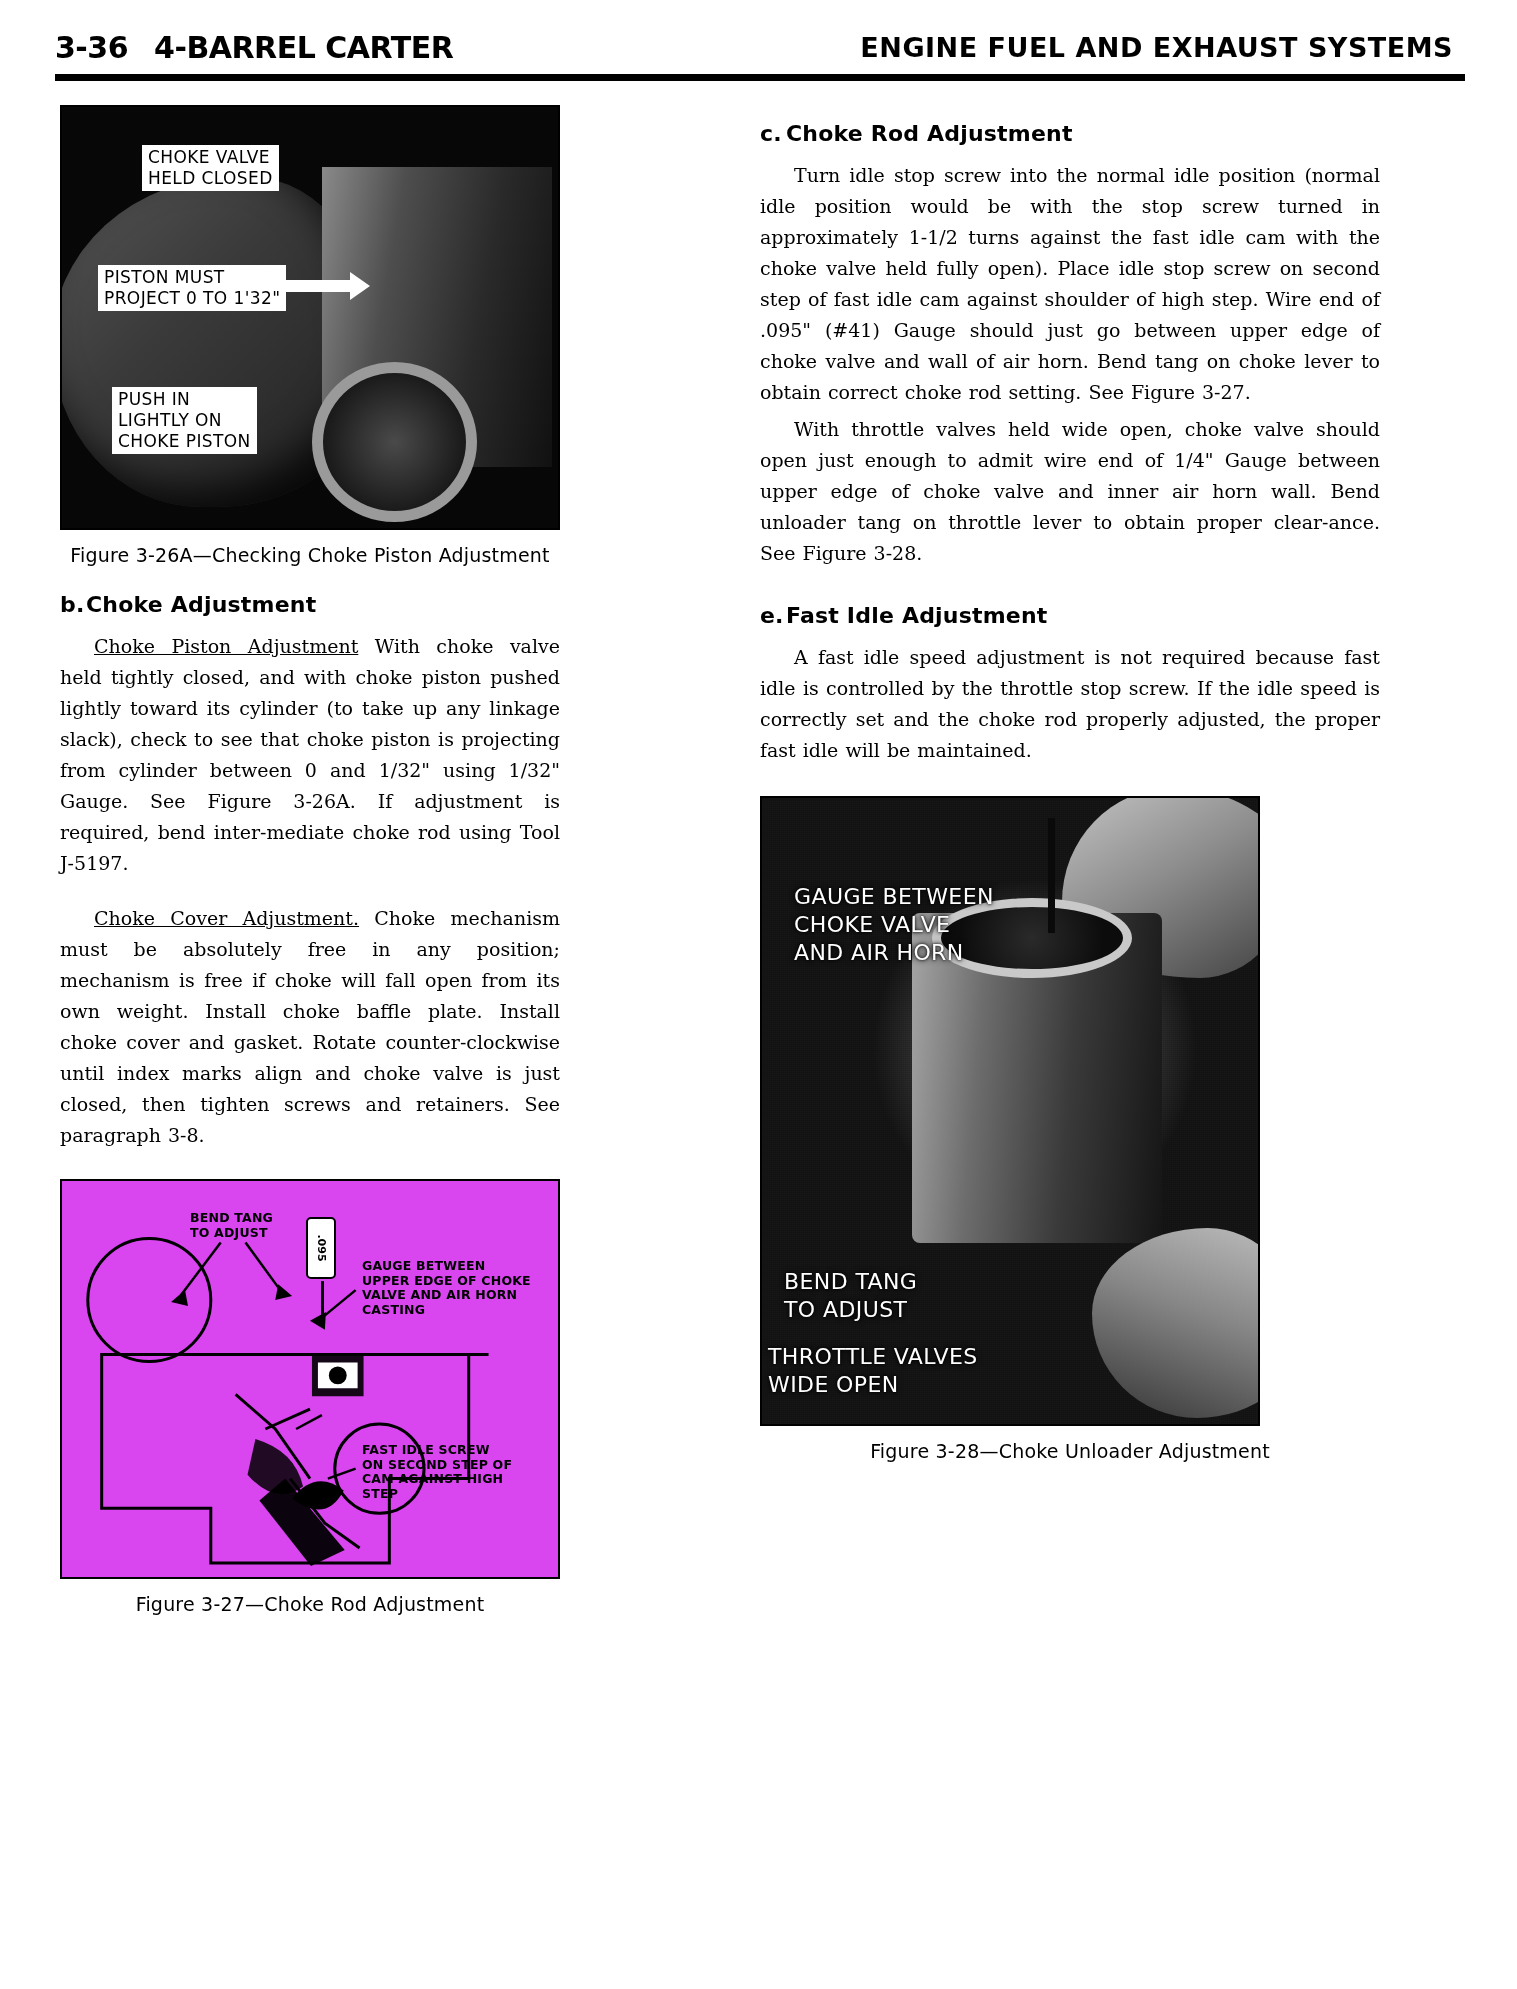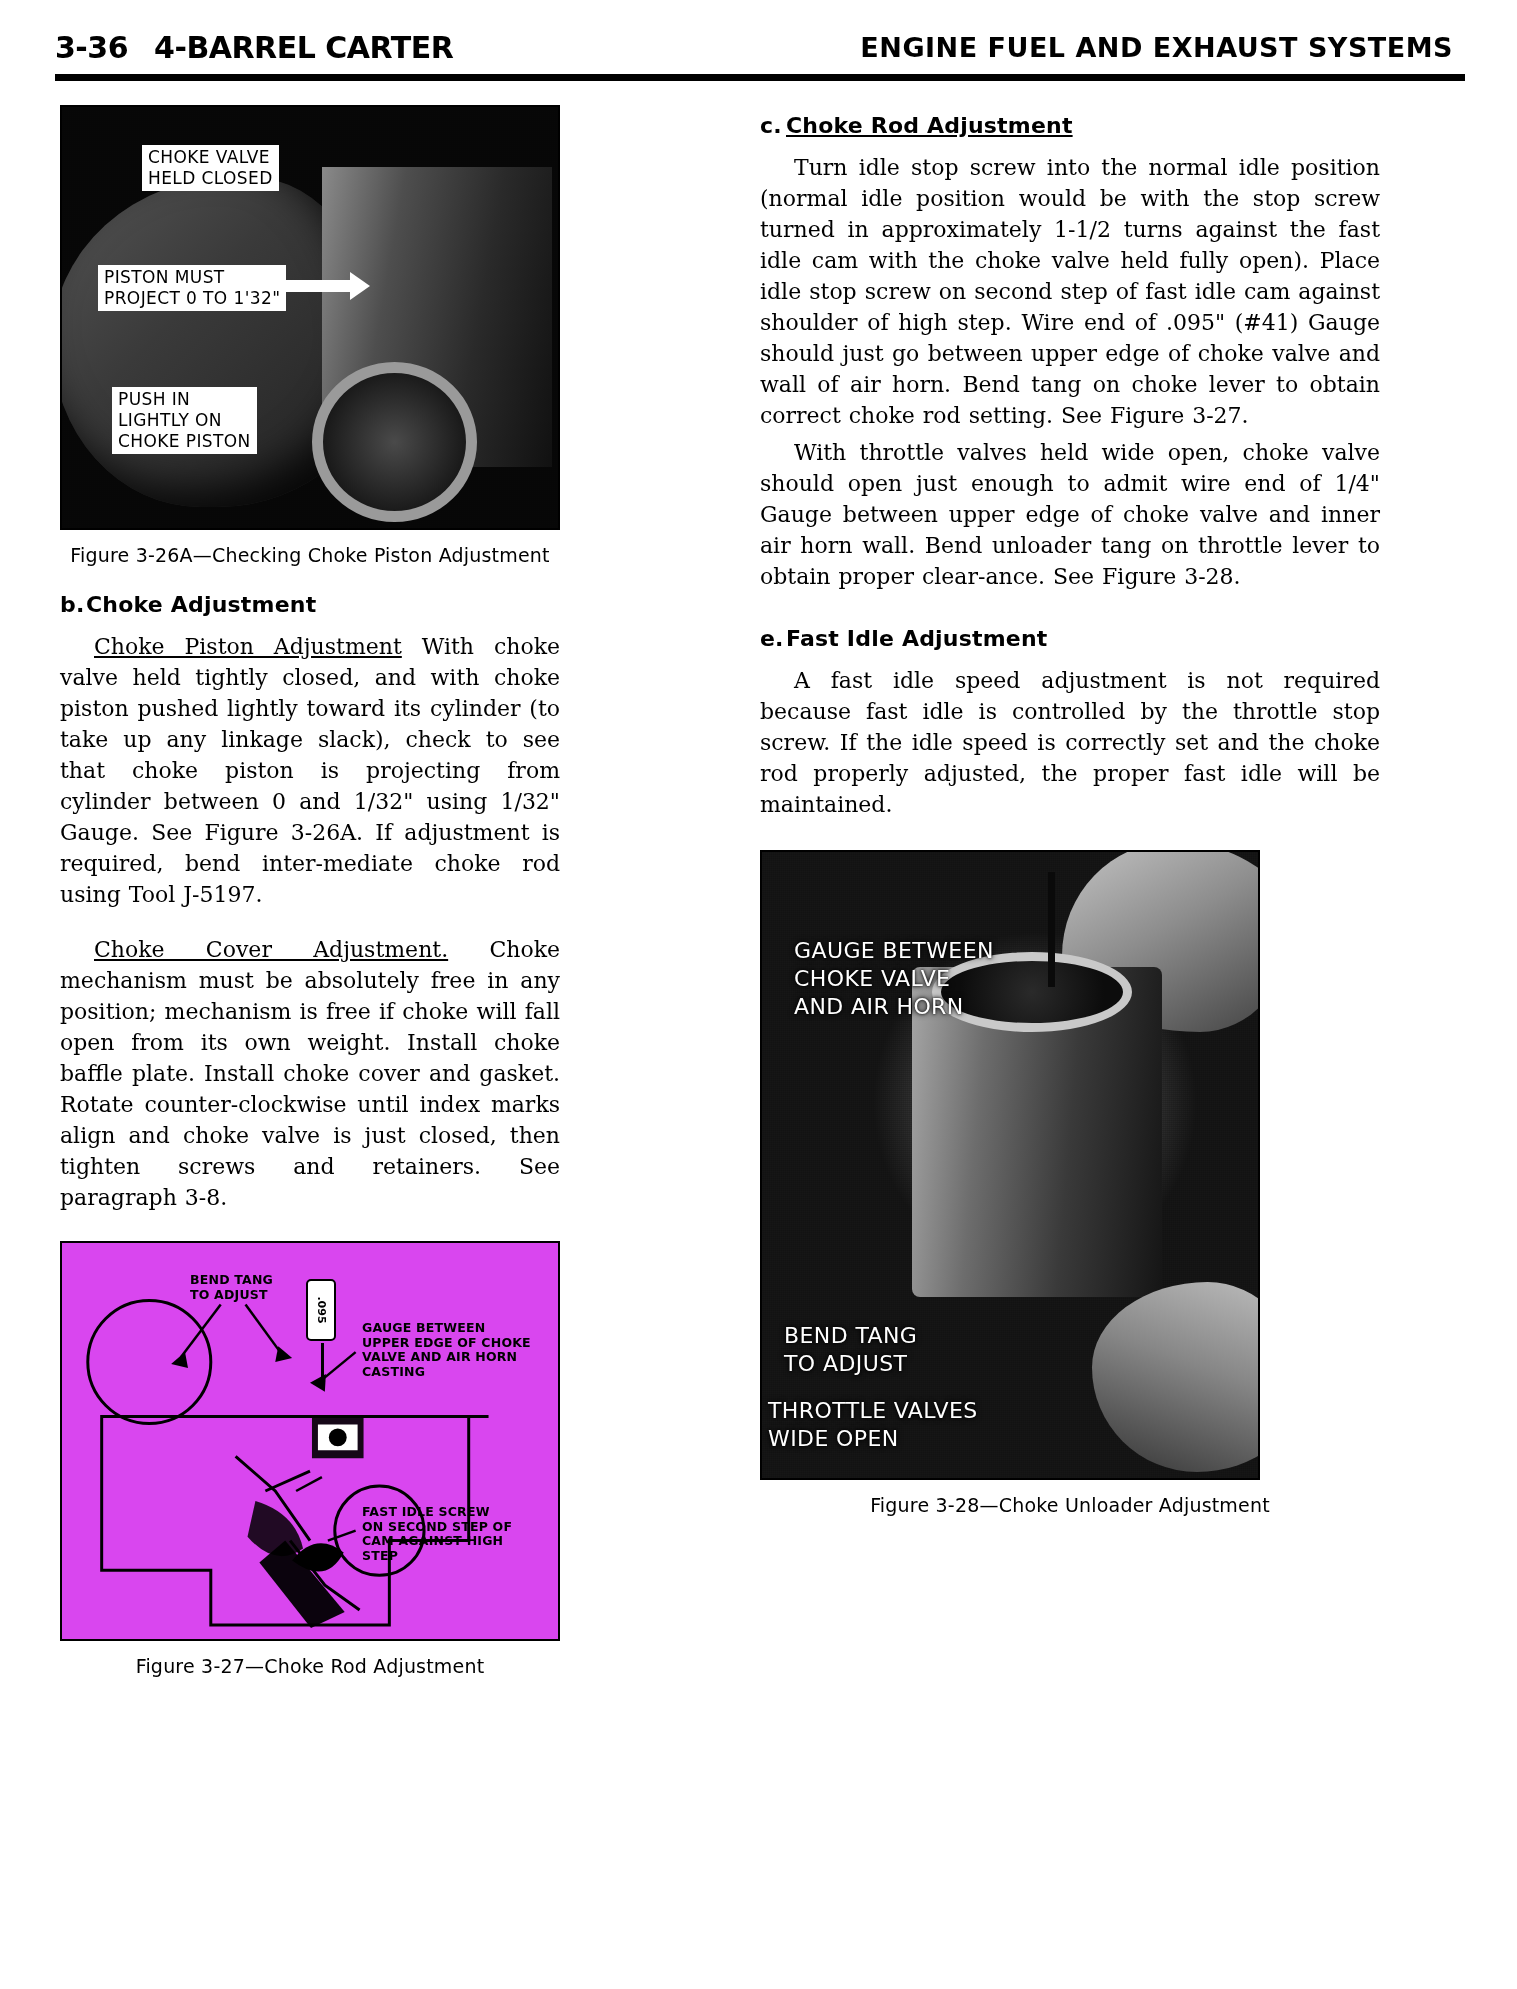--- a/index.html
+++ b/index.html
@@ -33,21 +33,21 @@
     position:absolute; left:55px; top:74px; width:1410px; height:7px; background:#000;
   }
 
   
   .col-left  { position:absolute; left:60px;  top:105px; width:500px; }
   .col-right { position:absolute; left:760px; top:105px; width:620px; }
 
   
   p.body {
     font-family:"DejaVu Serif", serif;
-    font-size:22px;
+    font-size:19px;
     line-height:31px;
     text-align:justify;
     margin:0 0 6px 0;
     word-spacing:1px;
   }
   p.body.indent { text-indent:34px; }
   .sub-head {
     font-family:"DejaVu Sans", sans-serif;
     font-weight:bold;
     font-size:22px;
@@ -289,21 +289,21 @@
       <div class="lbl27" id="l27c">FAST IDLE SCREW
 ON SECOND STEP OF
 CAM AGAINST HIGH
 STEP</div>
     </div>
     <div class="fig-cap">Figure 3-27—Choke Rod Adjustment</div>
   </div>
 
   <div class="col-right">
 
-    <div class="sub-head" style="margin-top:8px;text-decoration:underline;">
+    <div class="sub-head" style="margin-top:16px;">
       <span class="letter">c.</span><span>Choke Rod Adjustment</span>
     </div>
     <p class="body indent">Turn idle stop screw into the normal idle position (normal idle position would be with the stop screw turned in approximately 1-1/2 turns against the fast idle cam with the choke valve held fully open). Place idle stop screw on second step of fast idle cam against shoulder of high step. Wire end of .095" (#41) Gauge should just go between upper edge of choke valve and wall of air horn. Bend tang on choke lever to obtain correct choke rod setting. See Figure 3-27.</p>
 
     <p class="body indent">With throttle valves held wide open, choke valve should open just enough to admit wire end of 1/4" Gauge between upper edge of choke valve and inner air horn wall. Bend unloader tang on throttle lever to obtain proper clear-ance. See Figure 3-28.</p>
 
     <div class="sub-head" style="margin-top:34px;">
       <span class="letter">e.</span><span>Fast Idle Adjustment</span>
     </div>
     <p class="body indent">A fast idle speed adjustment is not required because fast idle is controlled by the throttle stop screw. If the idle speed is correctly set and the choke rod properly adjusted, the proper fast idle will be maintained.</p>

